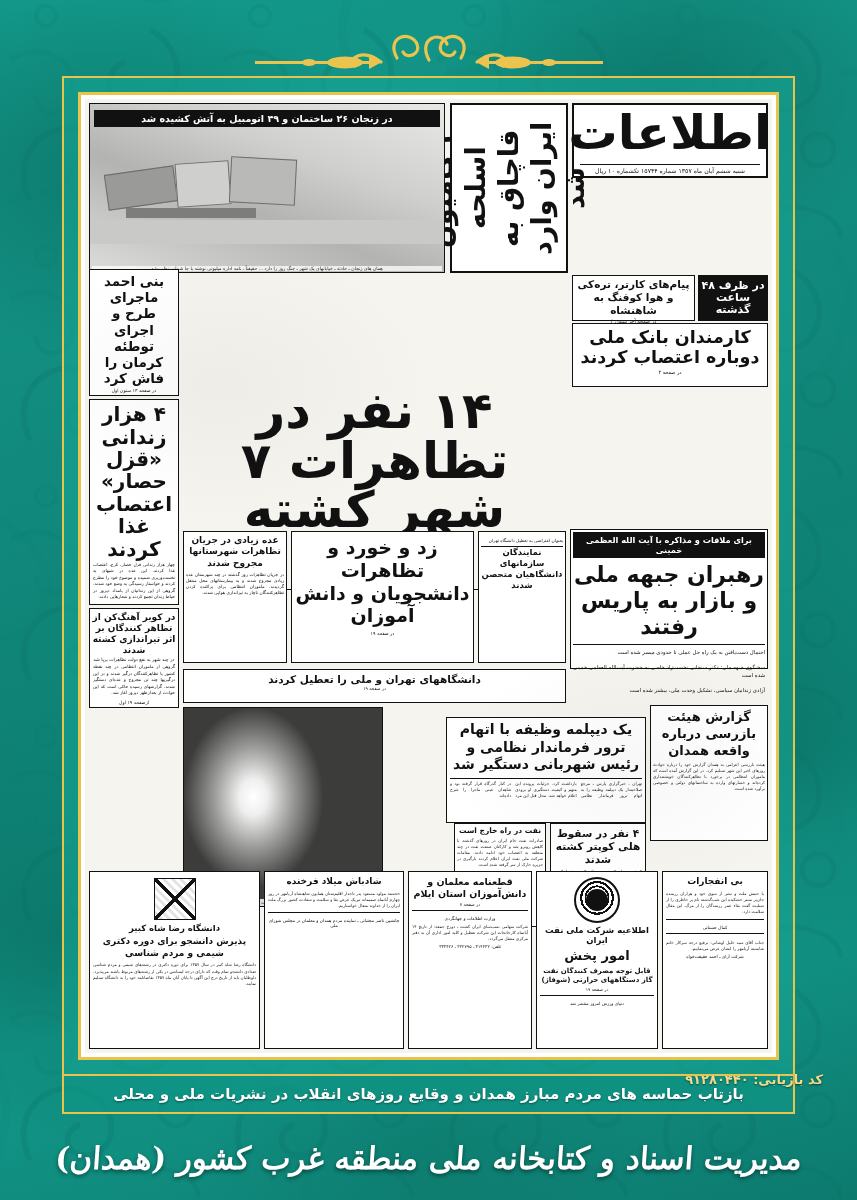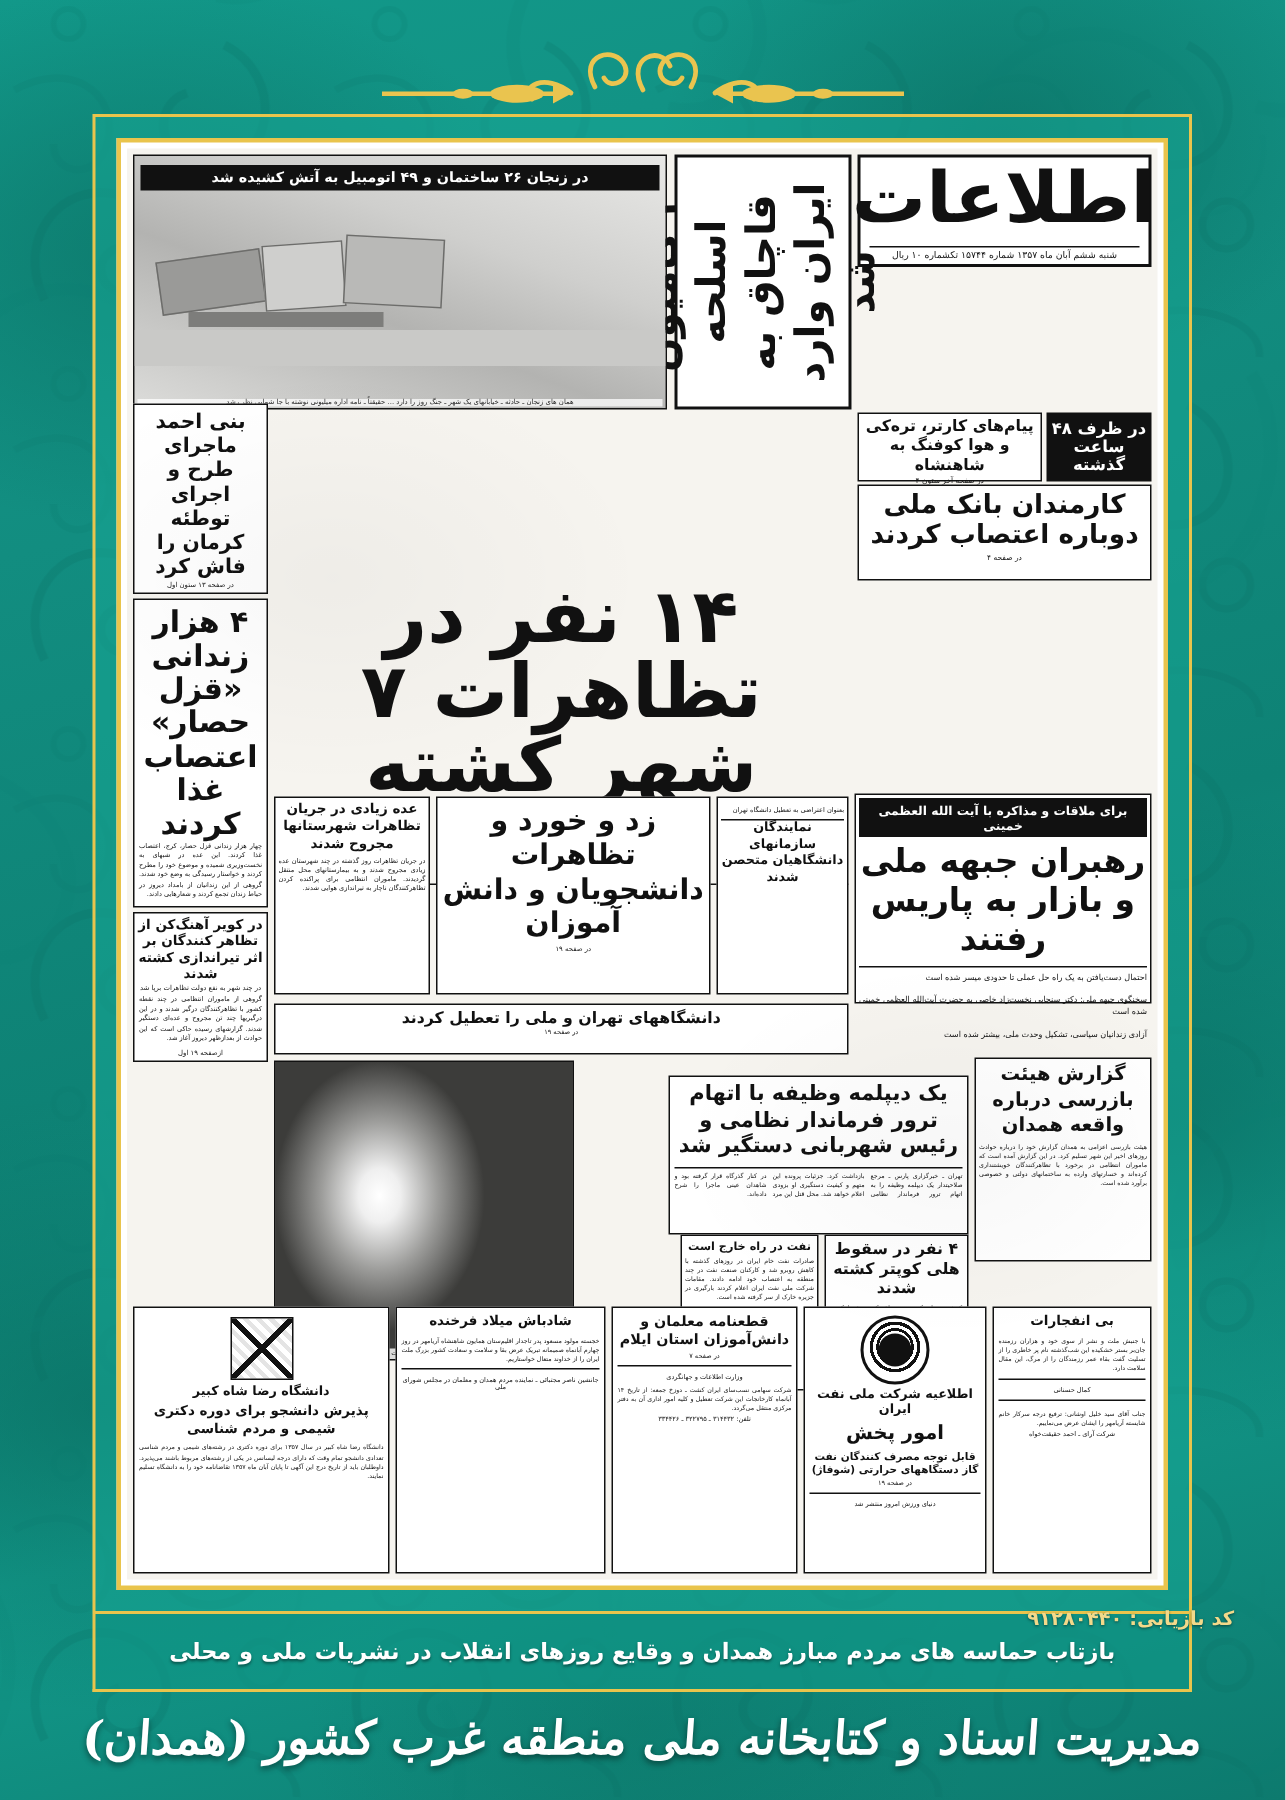--- a/index.html
+++ b/index.html
@@ -294,21 +294,21 @@
     background: radial-gradient(circle at 50% 45%, #fff 0 34%, #111 34% 40%, #fff 40% 47%, #111 47% 54%, #fff 54%);
     border:2px solid #111;
     position:relative;
   }
   .emblem::after{
     content:""; position:absolute; inset:10px; border-radius:50%; background:#111;
   }
 
   
   .caption-bar {
-    position:absolute; left:62px; top:1076px; width:733px; height:52px;
+    position:absolute; left:62px; top:1076px; width:733px; height:38px;
     background: rgba(16,150,134,0.70);
     border-left:2px solid #e9c44c; border-right:2px solid #e9c44c; border-bottom:2px solid #e9c44c;
     display:flex; align-items:center; justify-content:center;
     direction:rtl;
   }
   .caption-text {
     color:#ffffff; font-size:15px; font-weight:700; text-align:center;
     text-shadow: 0 1px 2px rgba(0,0,0,0.45);
     letter-spacing: -0.2px;
   }

